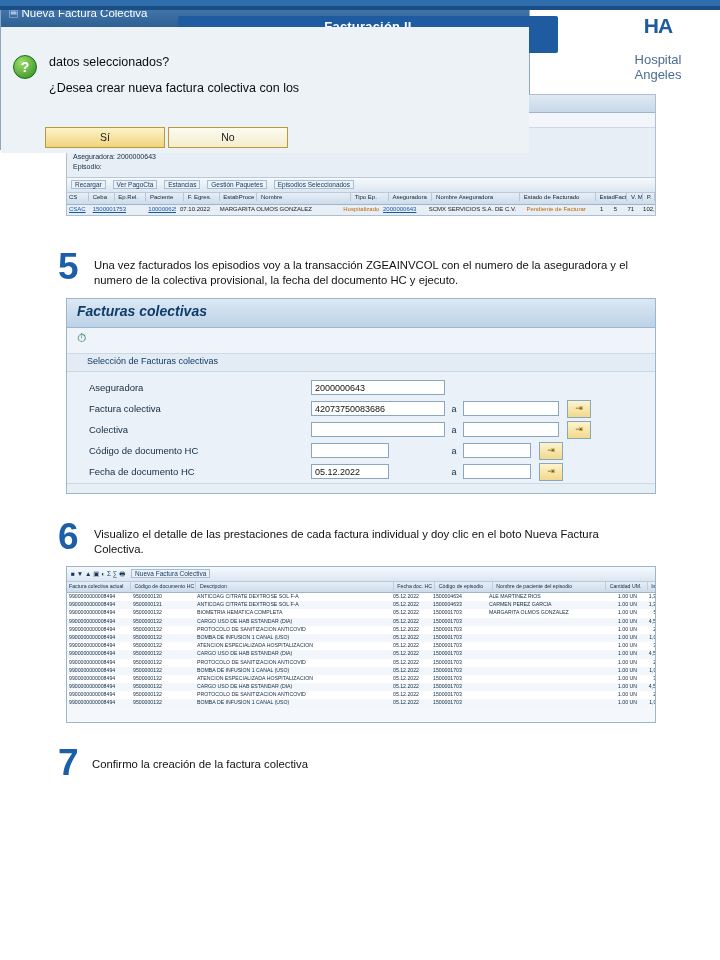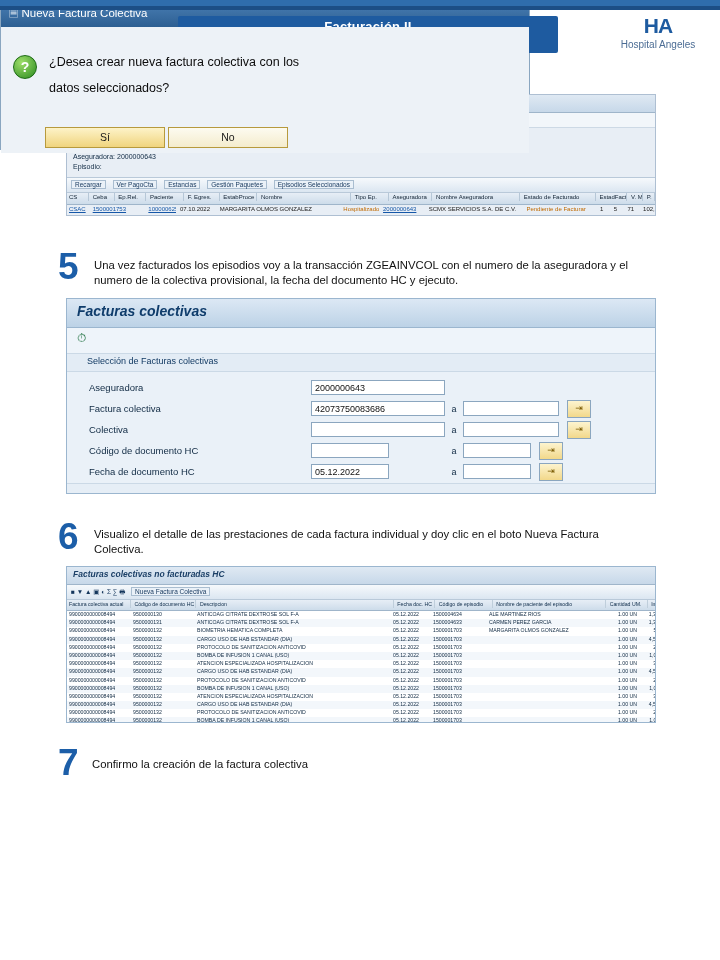--- a/index.html
+++ b/index.html
@@ -15,21 +15,21 @@
   .topstrip{position:absolute;left:0;top:0;width:720px;height:10px;background:#1c4e86;}
   .topstrip .inner{position:absolute;left:0;top:0;width:720px;height:6px;background:#2f6dad;}
   .titlebox{
     position:absolute;left:178px;top:16px;width:380px;height:37px;
     background:#1e5ba0;border-radius:2px;color:#fff;text-align:center;
   }
   .titlebox .t1{font-size:13px;font-weight:bold;margin-top:3px;letter-spacing:.2px;}
   .titlebox .t2{font-size:10px;margin-top:1px;}
   .logo{position:absolute;right:14px;top:14px;width:96px;text-align:center;}
   .logo .mark{font-size:21px;font-weight:bold;color:#1e5ba0;letter-spacing:-1px;}
-  .logo .sub{font-size:10px;color:#4b6c94;margin-top:1px;}
+  .logo .sub{font-size:13px;color:#4b6c94;margin-top:14px;}
 
   
   .stepnum{position:absolute;font-size:37px;font-weight:bold;color:#1c5ea8;line-height:1;}
   .steptext{position:absolute;font-size:11.3px;color:#111;line-height:1.35;}
 
   
   .panel{position:absolute;border:1px solid #9bb6cf;background:#eef3f8;overflow:hidden;}
 
   
   #p4{left:66px;top:94px;width:588px;height:120px;background:#e8eef5;border:1px solid #aebfd2;}
@@ -248,21 +248,20 @@
     </div>
 
   </div>
   <div class="footer"></div>
 </div>
 
 <div class="stepnum" style="left:58px;top:518px;">6</div>
 <div class="steptext" style="left:94px;top:527px;width:548px;">Visualizo el detalle de las prestaciones de cada factura individual y doy clic en el boto Nueva Factura Colectiva.</div>
 
 <div class="panel" id="p6">
-  <div class="hdr">Facturas colectivas no facturadas HC</div>
   <div class="toolbar">
     <span>■ ▼ ▲ ▣ ◐ Σ ∑ 🖶</span>
     <span class="btn">Nueva Factura Colectiva</span>
   </div>
   <div class="colhdr">
     <span style="width:64px">Factura colectiva actual</span>
     <span style="width:64px">Código de documento HC</span>
     <span style="width:196px">Descripcion</span>
     <span style="width:40px">Fecha doc. HC</span>
     <span style="width:56px">Código de episodio</span>
@@ -294,19 +293,19 @@
 <div class="steptext" style="left:92px;top:757px;width:520px;">Confirmo la creación de la factura colectiva</div>
 
 <div id="p7">
   <div class="dlghdr">
     <span>🗎</span>
     <span>Nueva Factura Colectiva</span>
   </div>
   <div class="body">
     <div class="qicon">?</div>
     <div class="msg">
+      <div>datos seleccionados?</div>
       <div>¿Desea crear nueva factura colectiva con los</div>
-      <div>datos seleccionados?</div>
     </div>
     <div class="dbtn" id="btn-si">Sí</div>
     <div class="dbtn" id="btn-no">No</div>
   </div>
 </div>
 
 </body></html>

